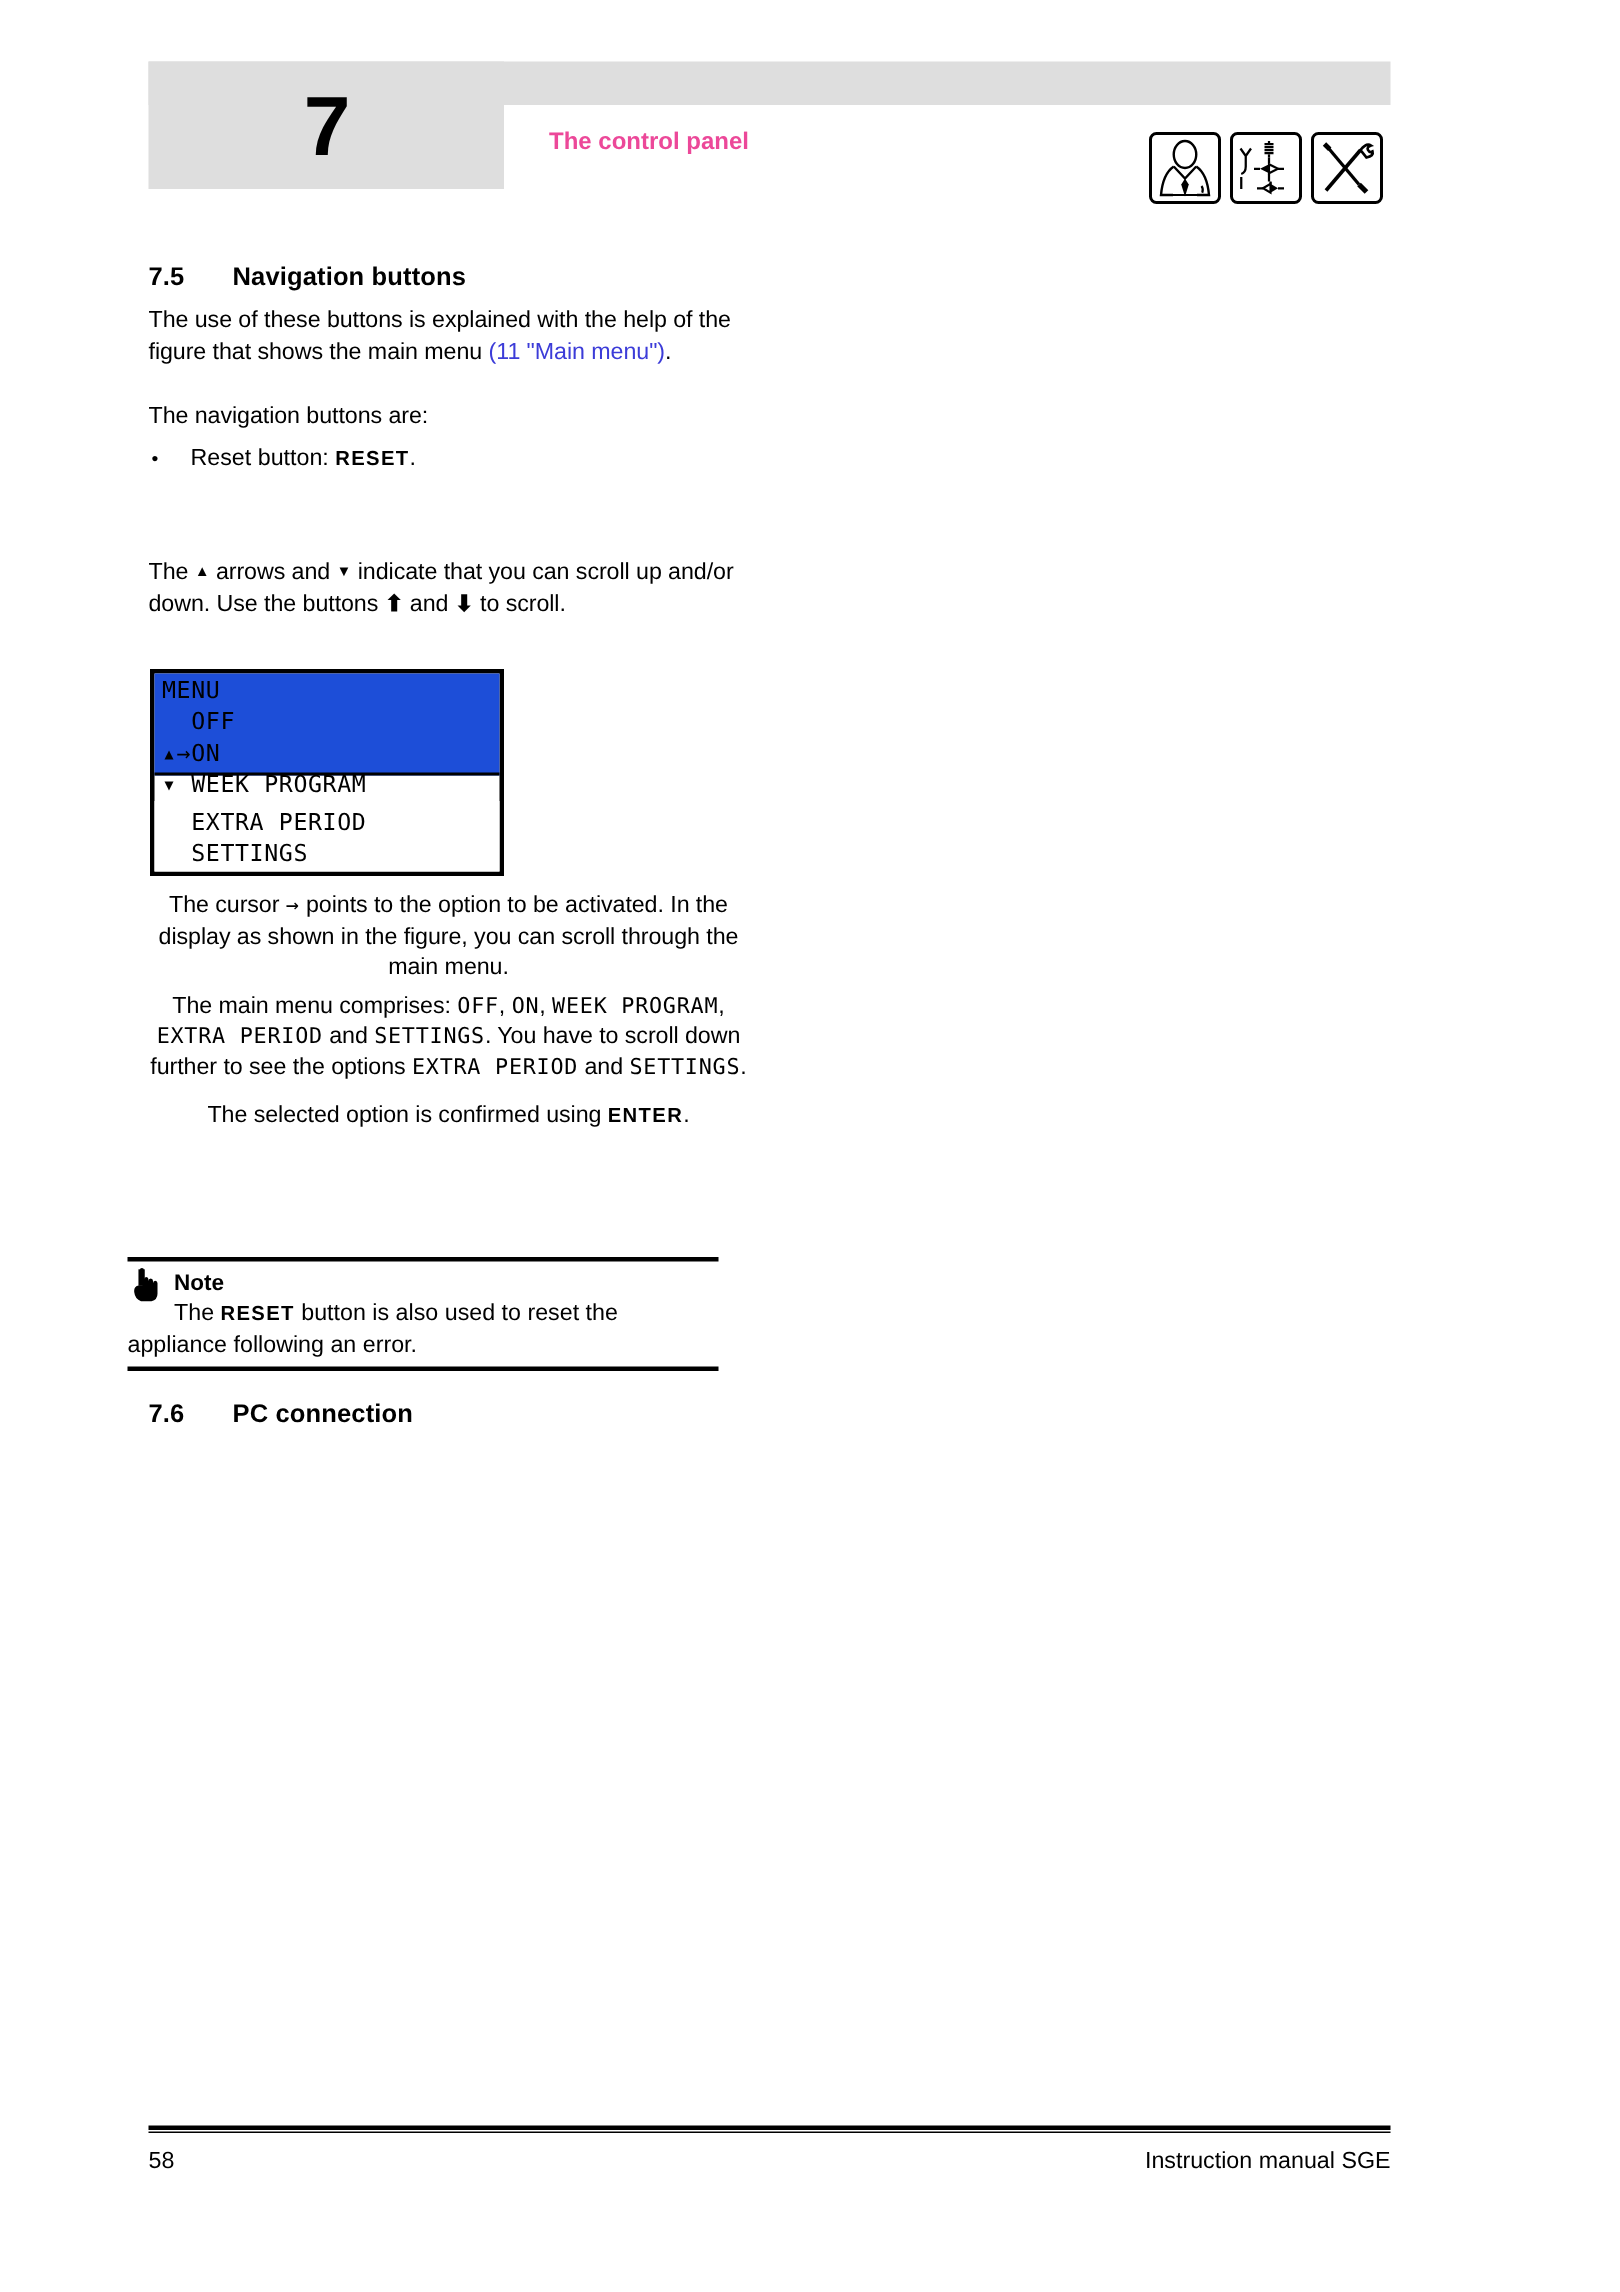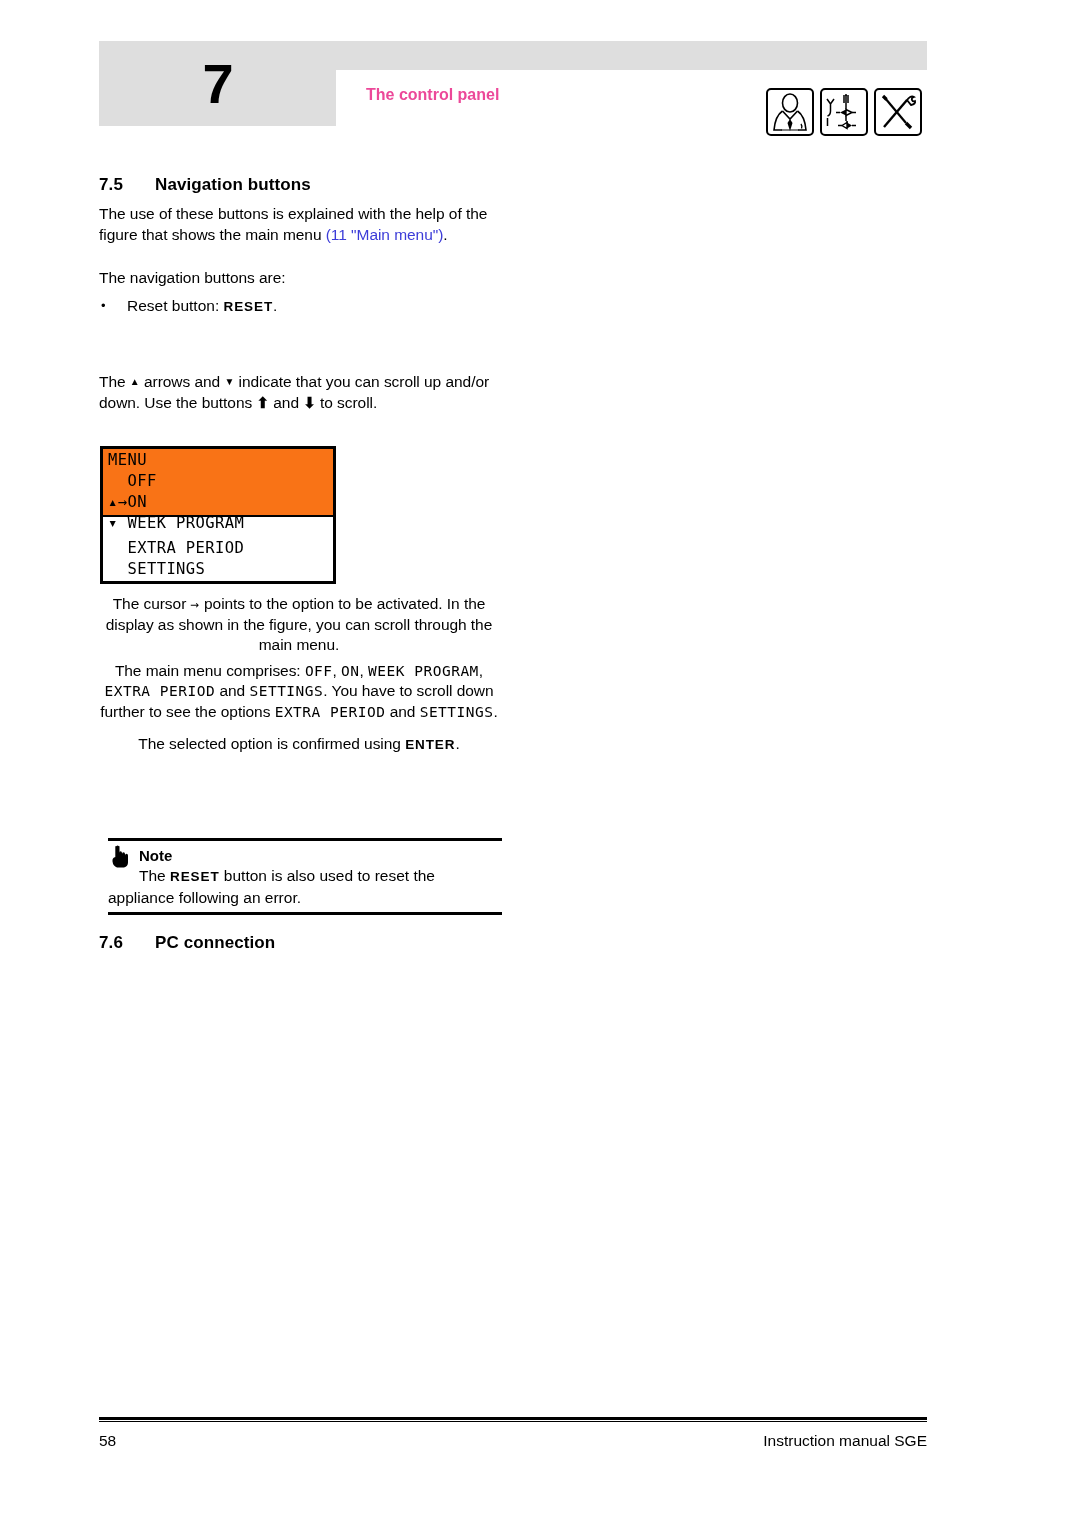--- a/index.html
+++ b/index.html
@@ -156,21 +156,21 @@
     height: 138px;
     border: 3px solid #000;
     box-sizing: border-box;
     background: #ffffff;
   }
   .lcd-screen {
     position: absolute;
     left: 0; top: 0;
     right: 0;
     height: 68px;
-    background: #f97316;
+    background: #1d4ed8;
     border-bottom: 2px solid #000;
     box-sizing: border-box;
   }
   .lcd-overflow {
     position: absolute;
     left: 0;
     top: 85px;
     right: 0;
     bottom: 0;
     background: #ffffff;
@@ -184,21 +184,21 @@
     color: #000;
     padding-left: 5px;
   }
   .lcd-screen .lcd-line:first-child { padding-top: 1px; }
   .lcd-overflow .lcd-line { padding-top: 0px; padding-left: 5px; }
   .lcd-overflow .lcd-line:first-child { padding-top: 4px; }
 
   
   .note {
     position: absolute;
-    left: 108px;
+    left: 85px;
     top: 838px;
     width: 394px;
   }
   .note-rule {
     height: 0;
     border-top: 3px solid #000;
   }
   .note-body {
     padding-top: 4px;
     padding-bottom: 4px;

